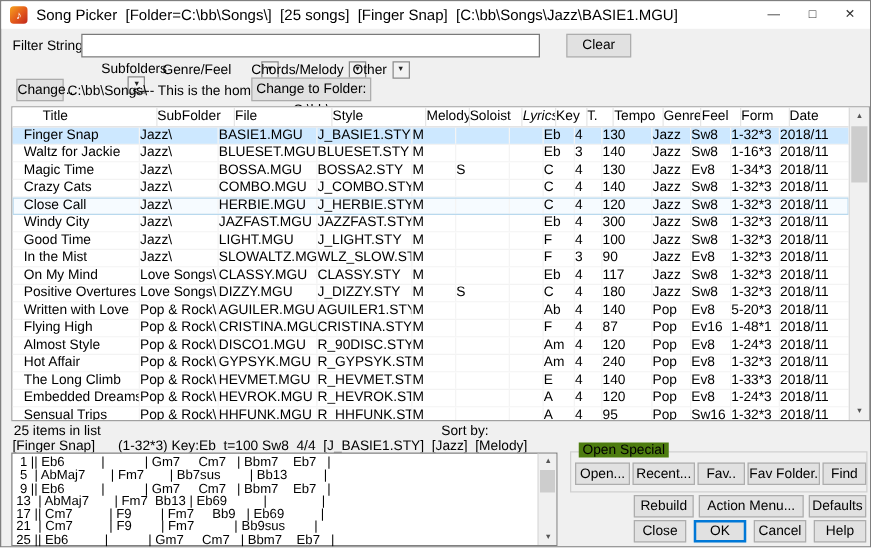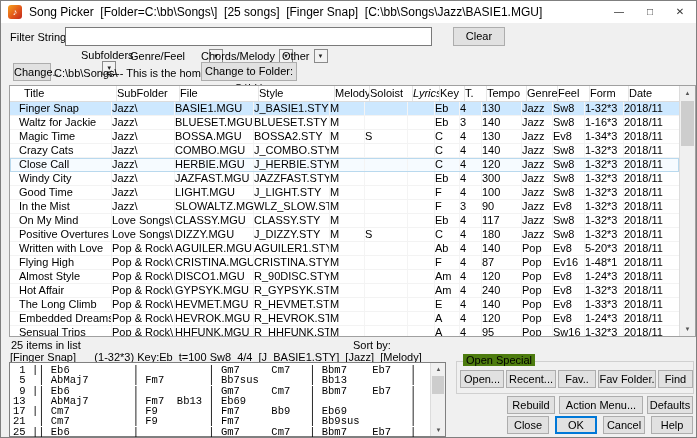--- a/index.html
+++ b/index.html
@@ -29,21 +29,21 @@
   .menu-group .mlabel { margin-right:4px; }
   .dd-btn { width:14px; height:14px; background:#f2f2f2; border:1px solid #8a8a8a; font-size:6px;
             line-height:12px; text-align:center; color:#222; }
 
   
   .change-btn { position:absolute; left:12px; top:62px; width:38px; height:18px; line-height:16px; }
   .change-to-btn { position:absolute; left:200px; top:61px; width:96px; height:19px; line-height:17px; }
 
   
   .table { position:absolute; left:8px; top:84px; width:687px; height:252px; background:#fff; border:1px solid #a0a0a0; }
-  .thead { position:absolute; left:0; top:0; right:16px; height:16px; display:flex; padding-left:14px;
+  .thead { position:absolute; left:0; top:0; right:16px; height:16px; display:flex; padding-left:24px;
            border-bottom:1px solid #dcdcdc; background:#fff; }
   .th { line-height:15px; border-right:1px solid #e6e6e6; overflow:hidden; white-space:nowrap; }
   .tbody { position:absolute; left:0; top:16px; right:16px; bottom:0; overflow:hidden; }
   .trow { display:flex; height:14px; padding-left:9px; border-bottom:1px solid #f3f3f3; background:#fff; }
   .td { line-height:13px; white-space:nowrap; overflow:hidden; border-right:1px solid #f4f4f4; }
   .trow.sel { background:#cde8ff; }
   .trow.foc { background:#f6fbff; outline:1px solid #b9d9ee; outline-offset:-1px; }
   .c0{width:93px;} .c1{width:63px;} .c2{width:79px;} .c3{width:76px;} .c4{width:35px;} .c5{width:43px;}
   .c6{width:27px;font-style:italic;} .c7{width:25px;} .c8{width:22px;} .c9{width:40px;} .c10{width:31px;} .c11{width:32px;}
   .c12{width:39px;} .c13{width:48px; border-right:none;}
@@ -54,21 +54,21 @@
   .sb-up { top:0; } .sb-down { bottom:0; }
   .sb-thumb { position:absolute; left:1px; width:13px; background:#cdcdcd; }
 
   
   .status-items { left:10px; top:338px; }
   .sort-by { left:352px; top:338px; }
   .song-info { left:9px; top:350px; }
 
   
   .chordbox { position:absolute; left:8px; top:361px; width:437px; height:75px; background:#fff; border:1px solid #808080; }
-  .chordbox pre { position:absolute; left:3px; top:2px; font-family:Liberation Mono, monospace;
+  .chordbox pre { position:absolute; left:3px; top:2px; font-family:Liberation Sans, sans-serif;
                   font-size:10.5px; line-height:10.3px; white-space:pre; }
   .cscroll { position:absolute; right:0; top:0; bottom:0; width:15px; background:#f0f0f0; border-left:1px solid #dcdcdc; }
   .cscroll .sb-btn { height:12px; line-height:12px; }
   .cscroll .sb-thumb { top:13px; height:18px; left:1px; width:12px; }
 
   
   .groupbox { position:absolute; left:455px; top:360px; width:238px; height:33px; border:1px solid #d0d0d0; }
   .group-label { position:absolute; left:462px; top:353px; background:#4d7c0f; padding:0 3px; }
   .os-buttons { position:absolute; left:459px; top:369px; width:233px; height:18px; display:flex; justify-content:space-between; }
   .os-buttons .btn { height:18px; line-height:16px; }

